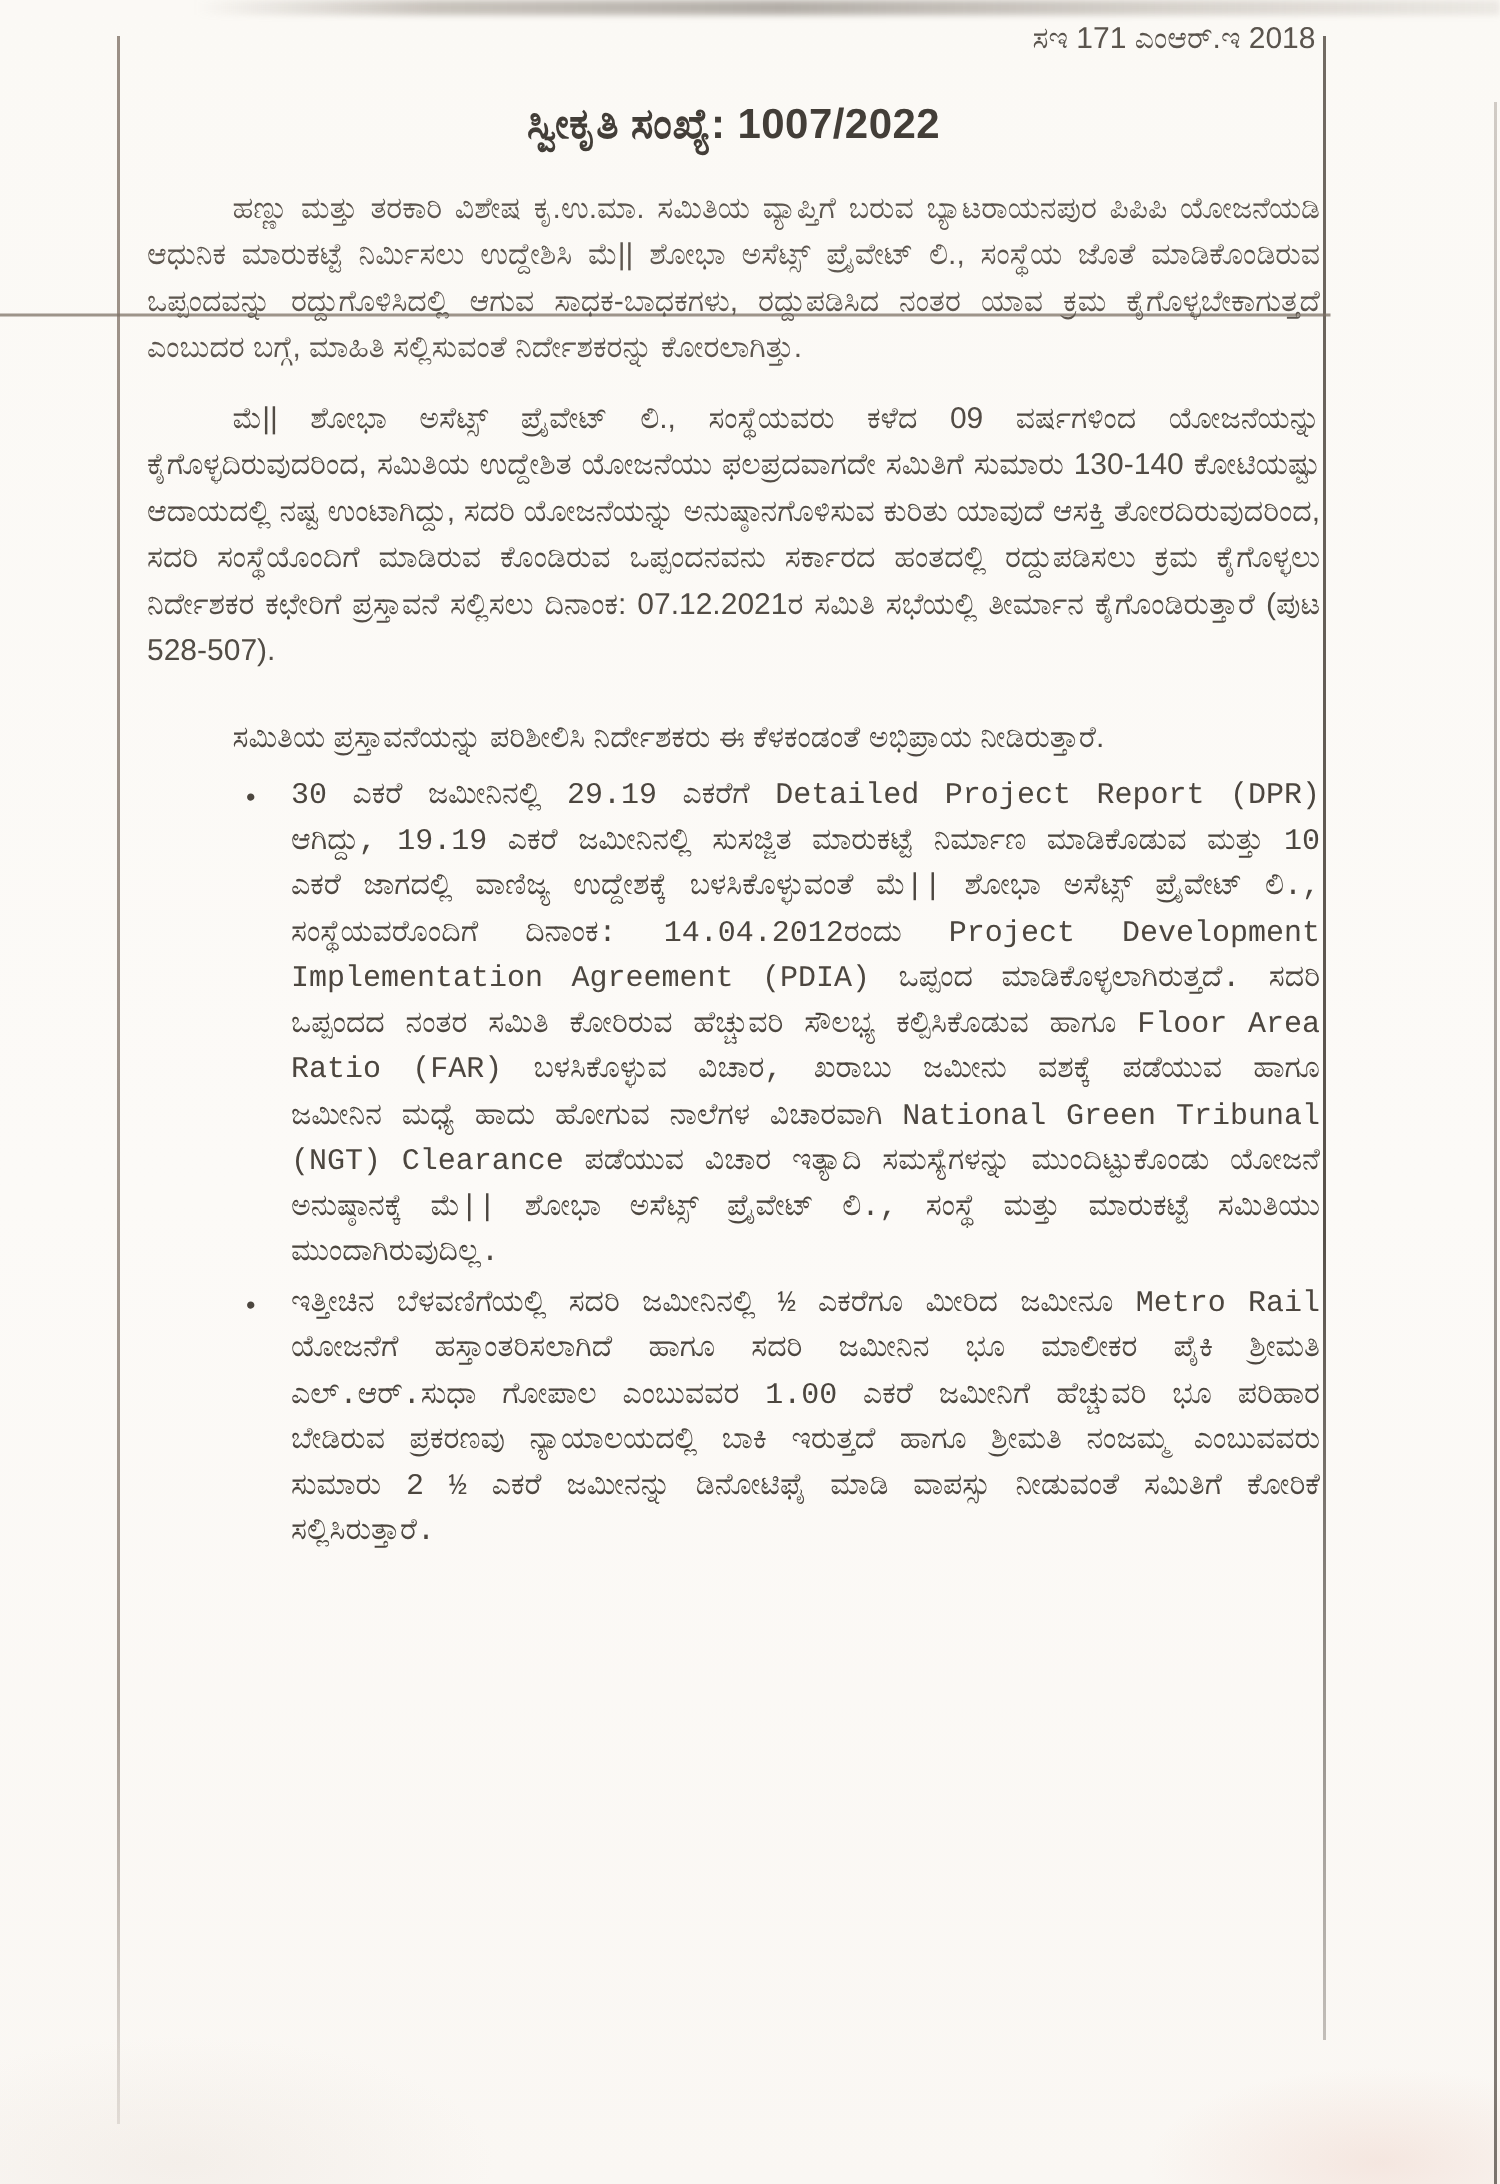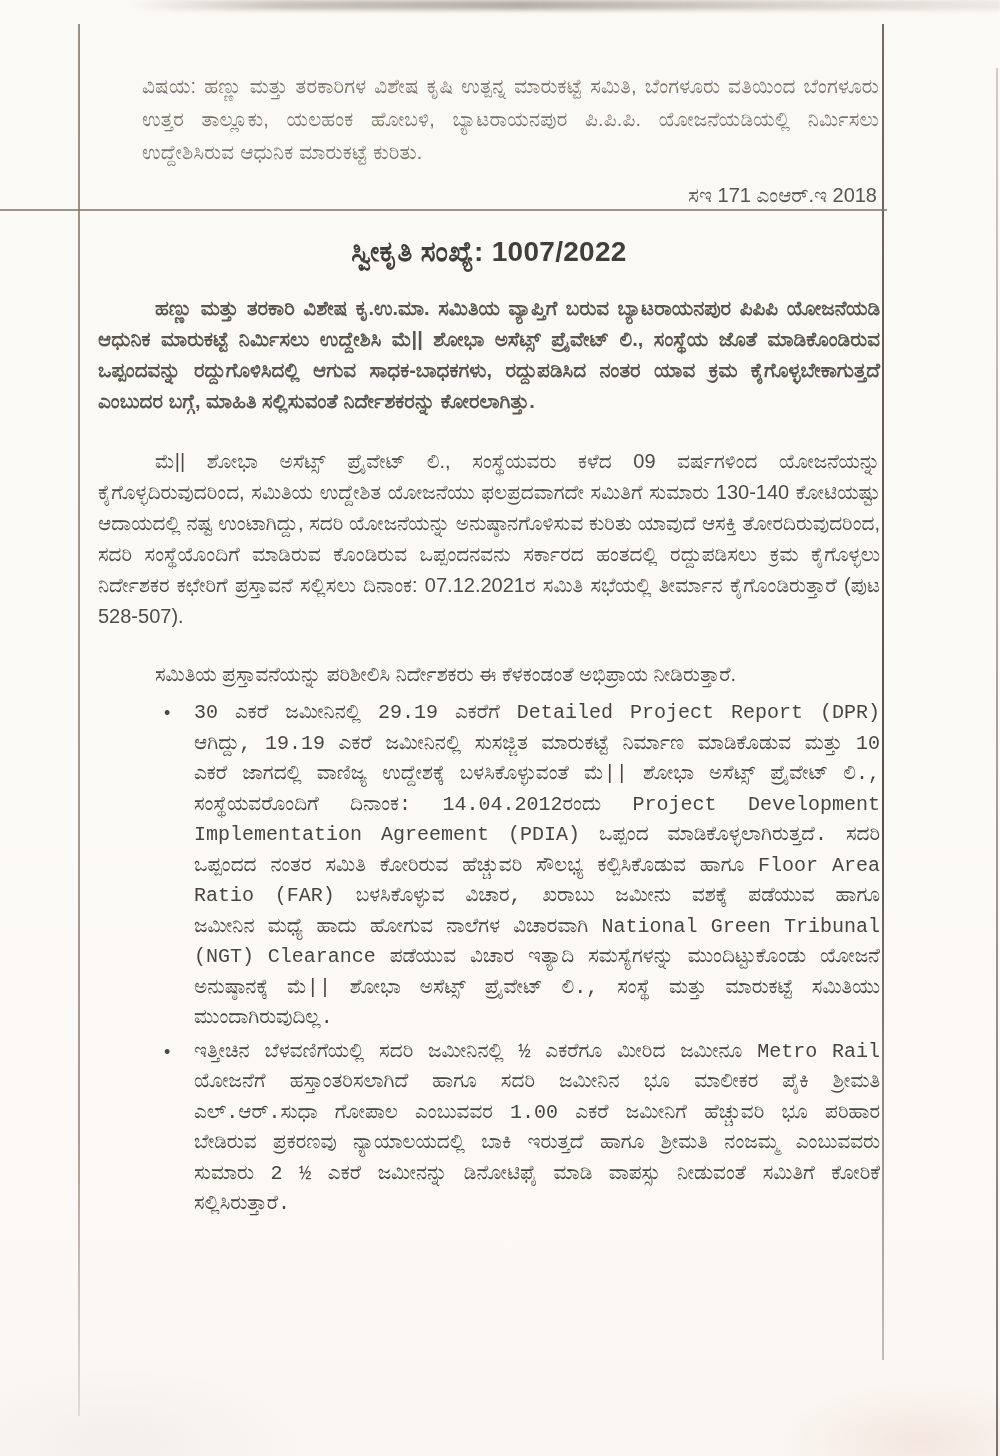--- a/index.html
+++ b/index.html
@@ -63,22 +63,22 @@
   }
   .doc-title{
     margin-top:25px;
     text-align:center;
     font-weight:bold;
     font-size:28px;
     color:#433e38;
     letter-spacing:.3px;
   }
   .para{margin-top:17px;text-indent:40px;}
-  .para.p2{margin-top:26px;text-indent:57px;color:#5d564f;font-weight:bold;}
-  .para.p3{margin-top:29px;text-indent:57px;color:#524c45;}
+  .para.p2{margin-top:26px;text-indent:57px;color:#5d564f;}
+  .para.p3{margin-top:16px;text-indent:57px;color:#524c45;}
   .para.p4{margin-top:27px;text-indent:57px;color:#4f4943;}
   .p1{white-space:pre-wrap;}
   .bullets{margin-top:8px;}
   .bullet{
     display:flex;
     margin-top:3px;
   }
   .bullet .marker{
     flex:0 0 30px;
     margin-left:66px;
@@ -102,21 +102,20 @@
 <div class="page">
 
   <div class="top-smudge"></div>
   <div class="left-rule"></div>
   <div class="right-rule"></div>
   <div class="edge-rule"></div>
   <div class="h-rule"></div>
 
   <div class="content">
 
-    <div class="subject">ವಿಷಯ: ಹಣ್ಣು ಮತ್ತು ತರಕಾರಿಗಳ ವಿಶೇಷ ಕೃಷಿ ಉತ್ಪನ್ನ ಮಾರುಕಟ್ಟೆ ಸಮಿತಿ, ಬೆಂಗಳೂರು ವತಿಯಿಂದ ಬೆಂಗಳೂರು ಉತ್ತರ ತಾಲ್ಲೂಕು, ಯಲಹಂಕ ಹೋಬಳಿ, ಬ್ಯಾಟರಾಯನಪುರ ಪಿ.ಪಿ.ಪಿ. ಯೋಜನೆಯಡಿಯಲ್ಲಿ ನಿರ್ಮಿಸಲು ಉದ್ದೇಶಿಸಿರುವ ಆಧುನಿಕ ಮಾರುಕಟ್ಟೆ ಕುರಿತು.</div>
 
     <div class="refline">ಸಇ 171 ಎಂಆರ್.ಇ 2018</div>
 
     <div class="doc-title">ಸ್ವೀಕೃತಿ ಸಂಖ್ಯೆ: 1007/2022</div>
 
 
     <div class="para p2">ಹಣ್ಣು ಮತ್ತು ತರಕಾರಿ ವಿಶೇಷ ಕೃ.ಉ.ಮಾ. ಸಮಿತಿಯ ವ್ಯಾಪ್ತಿಗೆ ಬರುವ ಬ್ಯಾಟರಾಯನಪುರ ಪಿಪಿಪಿ ಯೋಜನೆಯಡಿ ಆಧುನಿಕ ಮಾರುಕಟ್ಟೆ ನಿರ್ಮಿಸಲು ಉದ್ದೇಶಿಸಿ ಮೆ|| ಶೋಭಾ ಅಸೆಟ್ಸ್ ಪ್ರೈವೇಟ್ ಲಿ., ಸಂಸ್ಥೆಯ ಜೊತೆ ಮಾಡಿಕೊಂಡಿರುವ ಒಪ್ಪಂದವನ್ನು ರದ್ದುಗೊಳಿಸಿದಲ್ಲಿ ಆಗುವ ಸಾಧಕ-ಬಾಧಕಗಳು, ರದ್ದುಪಡಿಸಿದ ನಂತರ ಯಾವ ಕ್ರಮ ಕೈಗೊಳ್ಳಬೇಕಾಗುತ್ತದೆ ಎಂಬುದರ ಬಗ್ಗೆ, ಮಾಹಿತಿ ಸಲ್ಲಿಸುವಂತೆ ನಿರ್ದೇಶಕರನ್ನು ಕೋರಲಾಗಿತ್ತು.</div>
 
     <div class="para p3">ಮೆ|| ಶೋಭಾ ಅಸೆಟ್ಸ್ ಪ್ರೈವೇಟ್ ಲಿ., ಸಂಸ್ಥೆಯವರು ಕಳೆದ 09 ವರ್ಷಗಳಿಂದ ಯೋಜನೆಯನ್ನು ಕೈಗೊಳ್ಳದಿರುವುದರಿಂದ, ಸಮಿತಿಯ ಉದ್ದೇಶಿತ ಯೋಜನೆಯು ಫಲಪ್ರದವಾಗದೇ ಸಮಿತಿಗೆ ಸುಮಾರು 130-140 ಕೋಟಿಯಷ್ಟು ಆದಾಯದಲ್ಲಿ ನಷ್ಟ ಉಂಟಾಗಿದ್ದು, ಸದರಿ ಯೋಜನೆಯನ್ನು ಅನುಷ್ಠಾನಗೊಳಿಸುವ ಕುರಿತು ಯಾವುದೆ ಆಸಕ್ತಿ ತೋರದಿರುವುದರಿಂದ, ಸದರಿ ಸಂಸ್ಥೆಯೊಂದಿಗೆ ಮಾಡಿರುವ ಕೊಂಡಿರುವ ಒಪ್ಪಂದನವನು ಸರ್ಕಾರದ ಹಂತದಲ್ಲಿ ರದ್ದುಪಡಿಸಲು ಕ್ರಮ ಕೈಗೊಳ್ಳಲು ನಿರ್ದೇಶಕರ ಕಛೇರಿಗೆ ಪ್ರಸ್ತಾವನೆ ಸಲ್ಲಿಸಲು ದಿನಾಂಕ: 07.12.2021ರ ಸಮಿತಿ ಸಭೆಯಲ್ಲಿ ತೀರ್ಮಾನ ಕೈಗೊಂಡಿರುತ್ತಾರೆ (ಪುಟ 528-507).</div>
 

